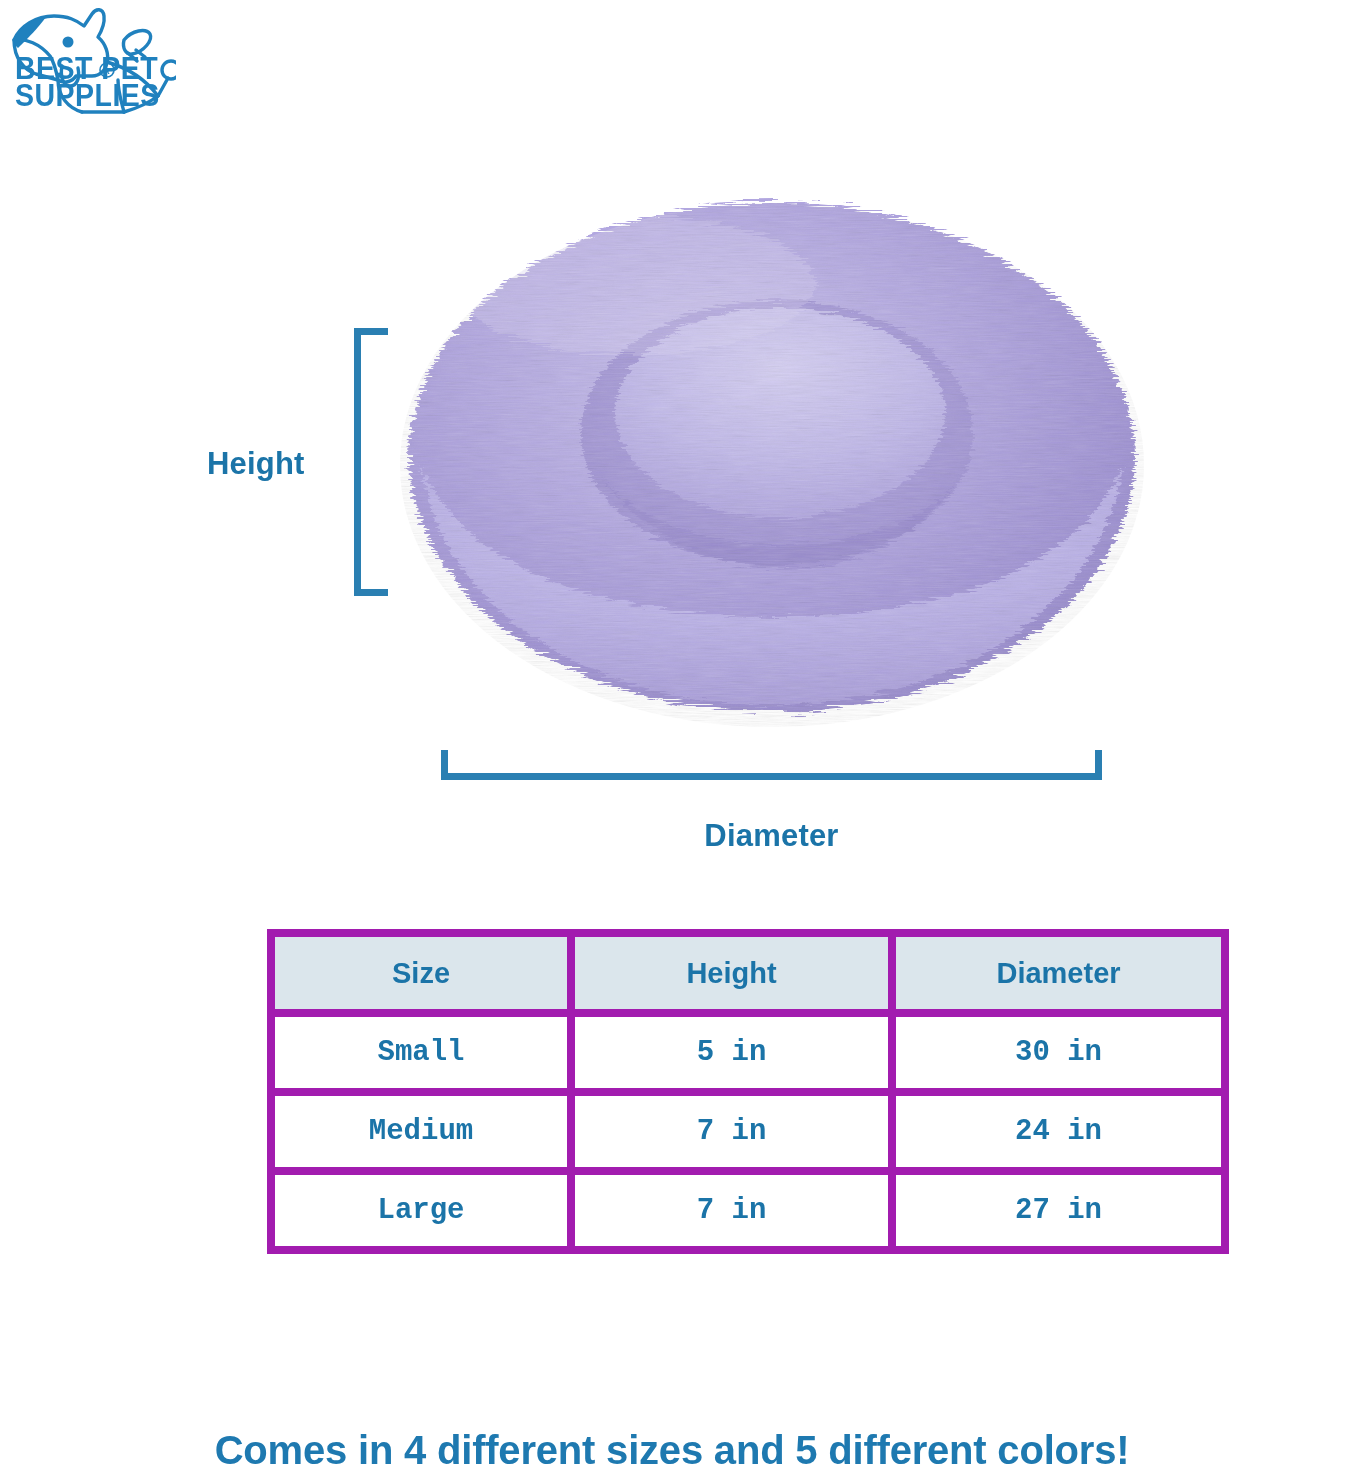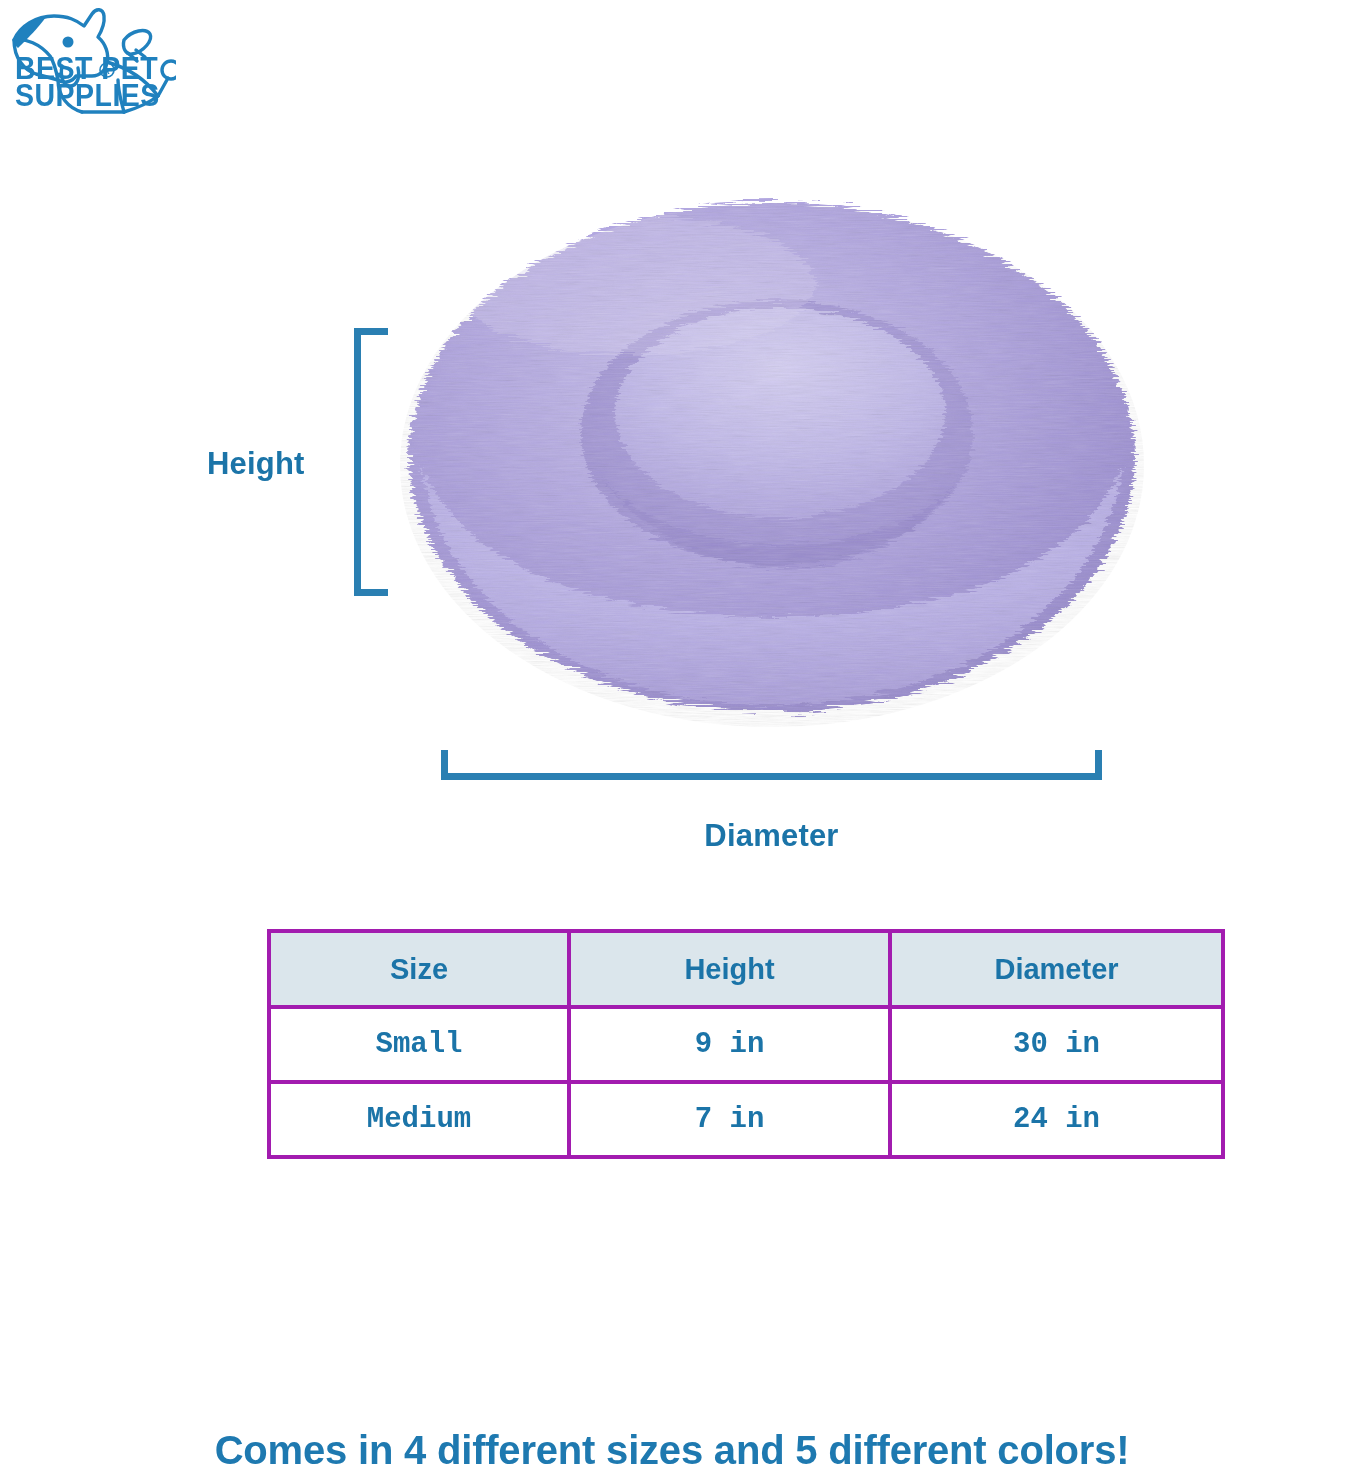--- a/index.html
+++ b/index.html
@@ -102,21 +102,21 @@
   #size-table {
     position: absolute;
     left: 267px;
     top: 929px;
     width: 954px;
     border-collapse: collapse;
     table-layout: fixed;
   }
   #size-table th,
   #size-table td {
-    border: 4px solid #a21caf;
+    border: 8px solid #a21caf;
     text-align: center;
     color: #1B74A8;
     font-weight: bold;
     font-size: 29px;
     padding: 0;
     height: 71px;
     vertical-align: middle;
   }
   #size-table thead th {
     background: #DBE6EC;
@@ -283,24 +283,29 @@
   <thead>
     <tr>
       <th>Size</th>
       <th>Height</th>
       <th>Diameter</th>
     </tr>
   </thead>
   <tbody>
     <tr>
       <td>Small</td>
-      <td>9 in</td>
+      <td>5 in</td>
       <td>30 in</td>
     </tr>
     <tr>
       <td>Medium</td>
       <td>7 in</td>
       <td>24 in</td>
     </tr>
+    <tr>
+      <td>Large</td>
+      <td>7 in</td>
+      <td>27 in</td>
+    </tr>
   </tbody>
 </table>
 
 <div id="tagline">Comes in 4 different sizes and 5 different colors!</div>
 
 </body></html>

